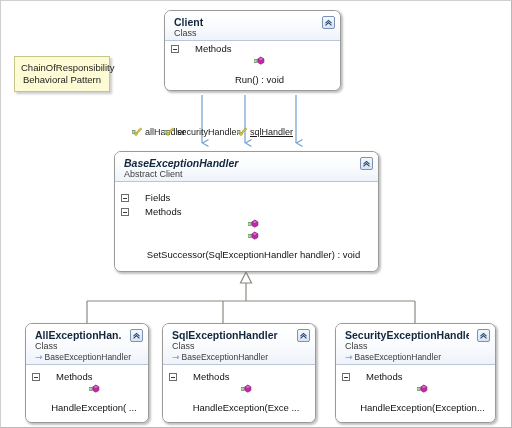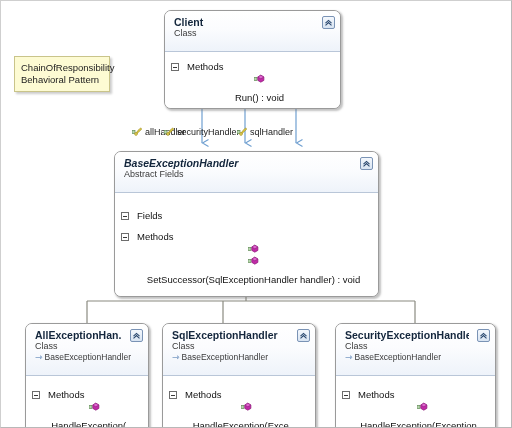--- a/index.html
+++ b/index.html
@@ -30,21 +30,21 @@
     background: #ffffff;
     border: 1px solid #9a9a9a;
     border-radius: 7px;
     box-shadow: 1.5px 1.5px 2px rgba(120,120,120,0.45);
     overflow: hidden;
   }
   .uml-head {
     position: relative;
     background: linear-gradient(to bottom, #ffffff 0%, #fbfcfe 45%, #eef3fa 100%);
     border-bottom: 1px solid #b9c6d8;
-    padding: 5px 26px 12px 9px;
+    padding: 5px 26px 1px 9px;
   }
   .uml-name {
     font-size: 10.5px;
     font-weight: bold;
     color: #13263c;
     line-height: 12px;
     white-space: nowrap;
     overflow: hidden;
   }
   .uml-name.abstract { font-style: italic; }
@@ -74,22 +74,22 @@
     background: linear-gradient(to bottom, #f4f8fd, #d8e4f2);
     cursor: pointer;
   }
   .collapse-btn svg { display: block; }
 
   .uml-body { background: #ffffff; padding: 0 0 4px 0; }
 
   .group-row {
     display: flex;
     align-items: center;
-    gap: 8px;
-    padding: 9px 6px 1px 6px;
+    gap: 16px;
+    padding: 2px 6px 1px 6px;
     font-size: 9.5px;
     color: #111;
   }
   .exp-box {
     width: 8px; height: 8px;
     border: 1px solid #6d6d6d;
     background: #fff;
     position: relative;
     flex: 0 0 auto;
     cursor: pointer;
@@ -169,21 +169,21 @@
       <line x1="86" y1="300" x2="86" y2="322"></line>
       <line x1="222" y1="300" x2="222" y2="322"></line>
       <line x1="414" y1="300" x2="414" y2="322"></line>
     </g>
 
     <polygon points="245,271 250.5,282 239.5,282" fill="#ffffff" stroke="#8a8a80" stroke-width="1.2"></polygon>
 
     <line x1="118" y1="84" x2="137" y2="130" stroke="#bdbdbd" stroke-width="1" stroke-dasharray="2,2" opacity="0"></line>
   </svg>
 
-  <div class="note" style="left:13px; top:55px; width:96px;">ChainOfResponsibility
+  <div class="note" style="left:13px; top:55px; width:96px;text-align:center;">ChainOfResponsibility
 Behavioral Pattern</div>
 
   <div class="uml" style="left:163px; top:9px; width:177px;">
     <div class="uml-head">
       <div class="uml-name">Client</div>
       <div class="uml-kind">Class</div>
       <div class="collapse-btn">
         <svg width="11" height="11" viewBox="0 0 11 11">
           <path d="M2.5,6.2 L5.5,3.4 L8.5,6.2" fill="none" stroke="#2c4a70" stroke-width="1.1"></path>
           <path d="M2.5,8.4 L5.5,5.6 L8.5,8.4" fill="none" stroke="#2c4a70" stroke-width="1.1"></path>
@@ -217,33 +217,33 @@
 
   <div class="assoc-label" style="left:163px; top:126px;">
     <svg class="ico" width="11" height="10" viewBox="0 0 11 10">
       <rect x="0" y="3.5" width="3" height="3" fill="#b9d6b0" stroke="#5e8a55" stroke-width="0.7"></rect>
       <path d="M4.2,7.6 L6.0,5.8 L8.2,3.6 L9.8,2.0 L8.6,0.9 L7.0,2.5 L4.8,4.7 L3.2,6.5 Z" fill="#d8c33a" stroke="#9a8a1e" stroke-width="0.6"></path>
       <circle cx="4.0" cy="7.0" r="1.4" fill="#e6d45c" stroke="#9a8a1e" stroke-width="0.6"></circle>
     </svg>
     <span>securityHandler</span>
   </div>
 
-  <div class="assoc-label" style="left:236px; top:126px;">
+  <div class="assoc-label" style="left:236px; top:126px;text-decoration:underline;">
     <svg class="ico" width="11" height="10" viewBox="0 0 11 10">
       <rect x="0" y="3.5" width="3" height="3" fill="#b9d6b0" stroke="#5e8a55" stroke-width="0.7"></rect>
       <path d="M4.2,7.6 L6.0,5.8 L8.2,3.6 L9.8,2.0 L8.6,0.9 L7.0,2.5 L4.8,4.7 L3.2,6.5 Z" fill="#d8c33a" stroke="#9a8a1e" stroke-width="0.6"></path>
       <circle cx="4.0" cy="7.0" r="1.4" fill="#e6d45c" stroke="#9a8a1e" stroke-width="0.6"></circle>
     </svg>
     <span>sqlHandler</span>
   </div>
 
   <div class="uml" style="left:113px; top:150px; width:265px;">
     <div class="uml-head">
       <div class="uml-name abstract">BaseExceptionHandler</div>
-      <div class="uml-kind">Abstract Fields</div>
+      <div class="uml-kind">Abstract Client</div>
       <div class="collapse-btn">
         <svg width="11" height="11" viewBox="0 0 11 11">
           <path d="M2.5,6.2 L5.5,3.4 L8.5,6.2" fill="none" stroke="#2c4a70" stroke-width="1.1"></path>
           <path d="M2.5,8.4 L5.5,5.6 L8.5,8.4" fill="none" stroke="#2c4a70" stroke-width="1.1"></path>
         </svg>
       </div>
     </div>
     <div class="uml-body">
       <div style="height:8px;"></div>
       <div class="group-row">

